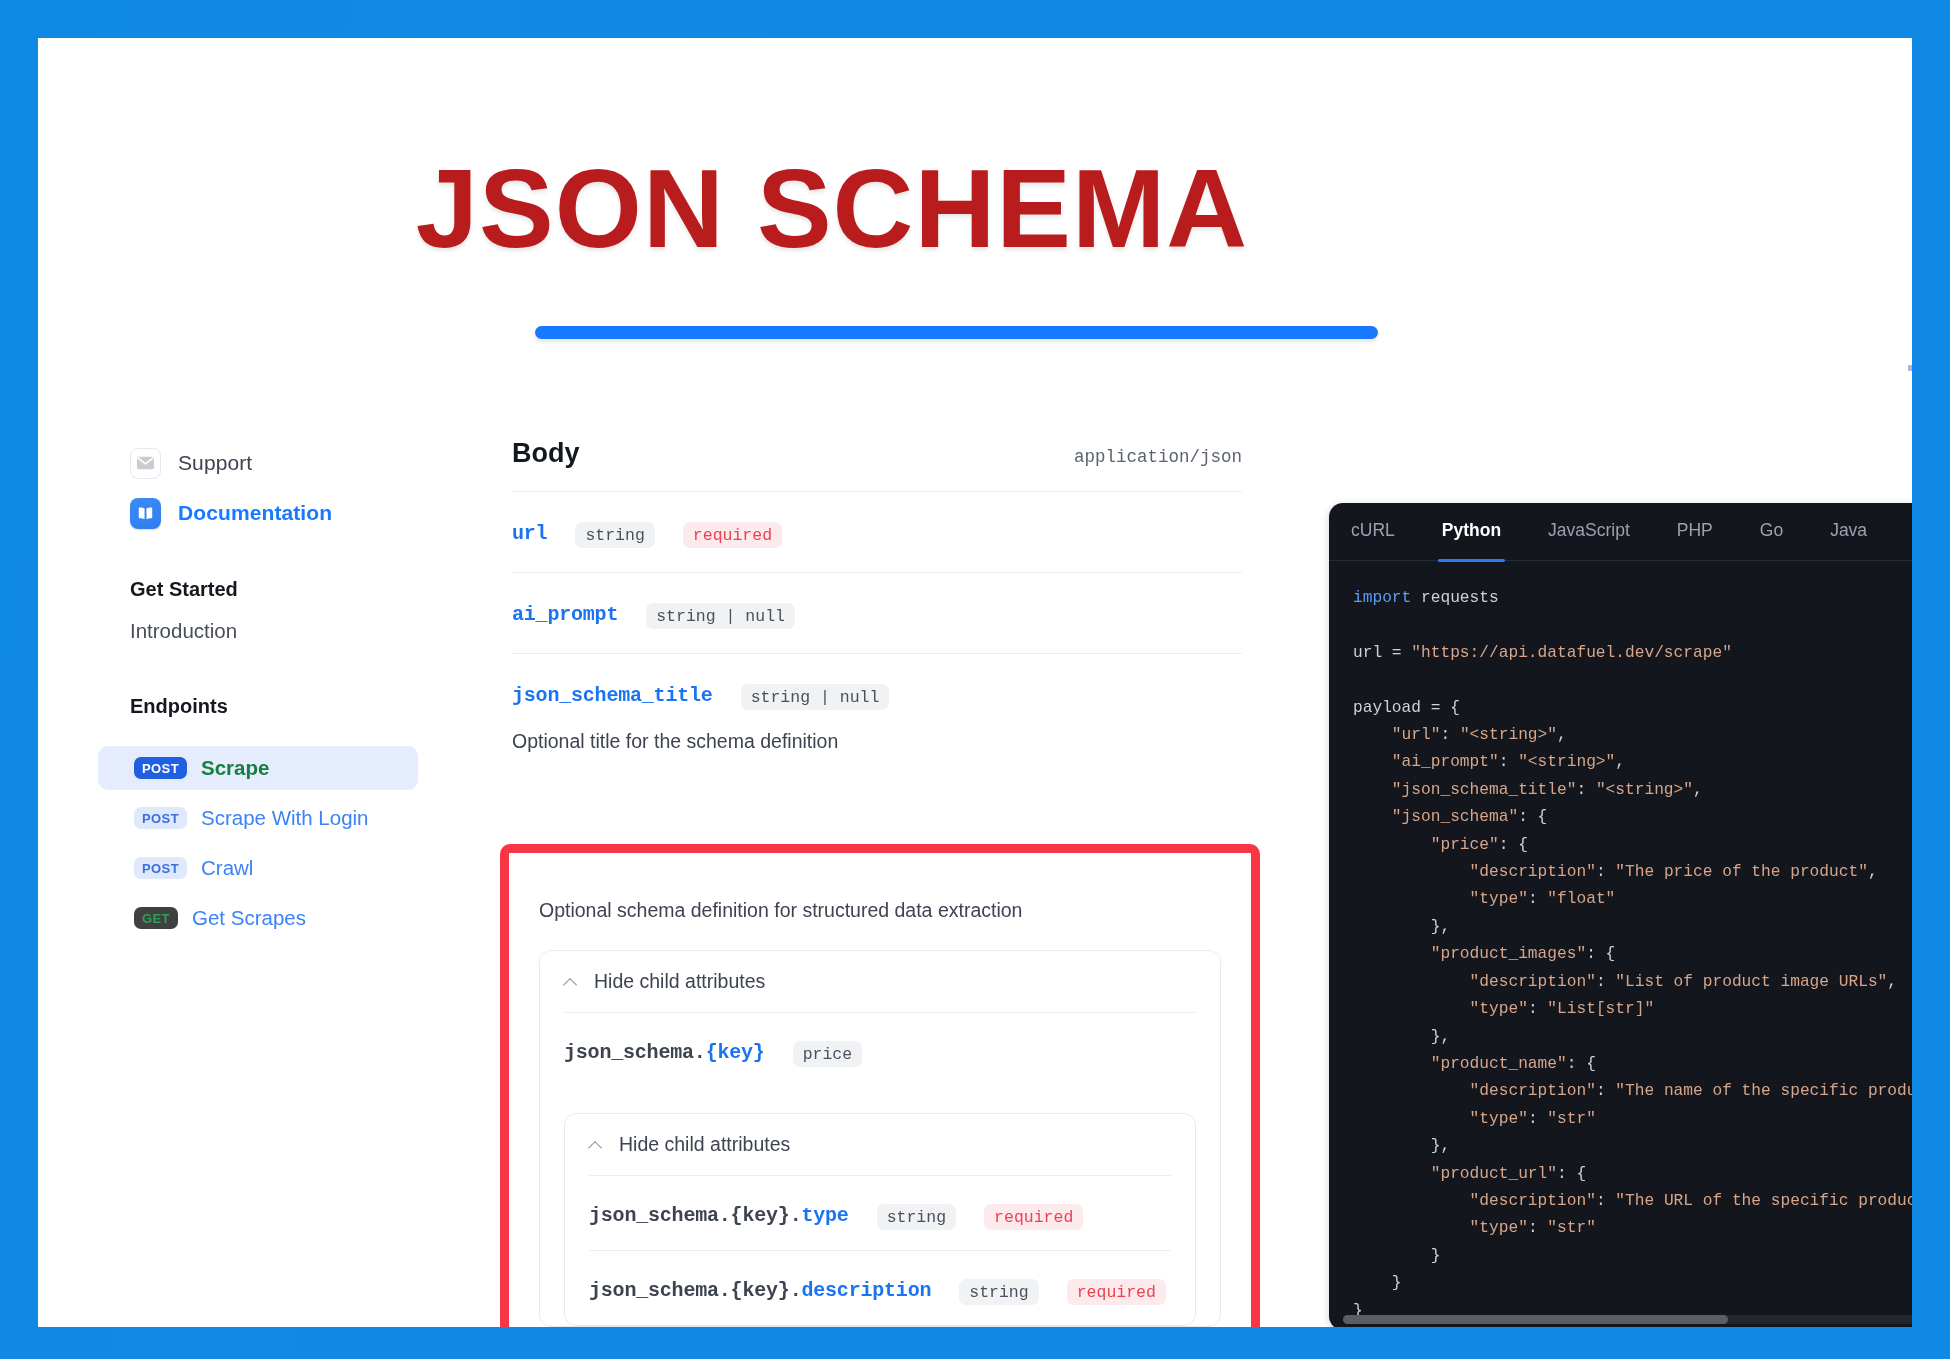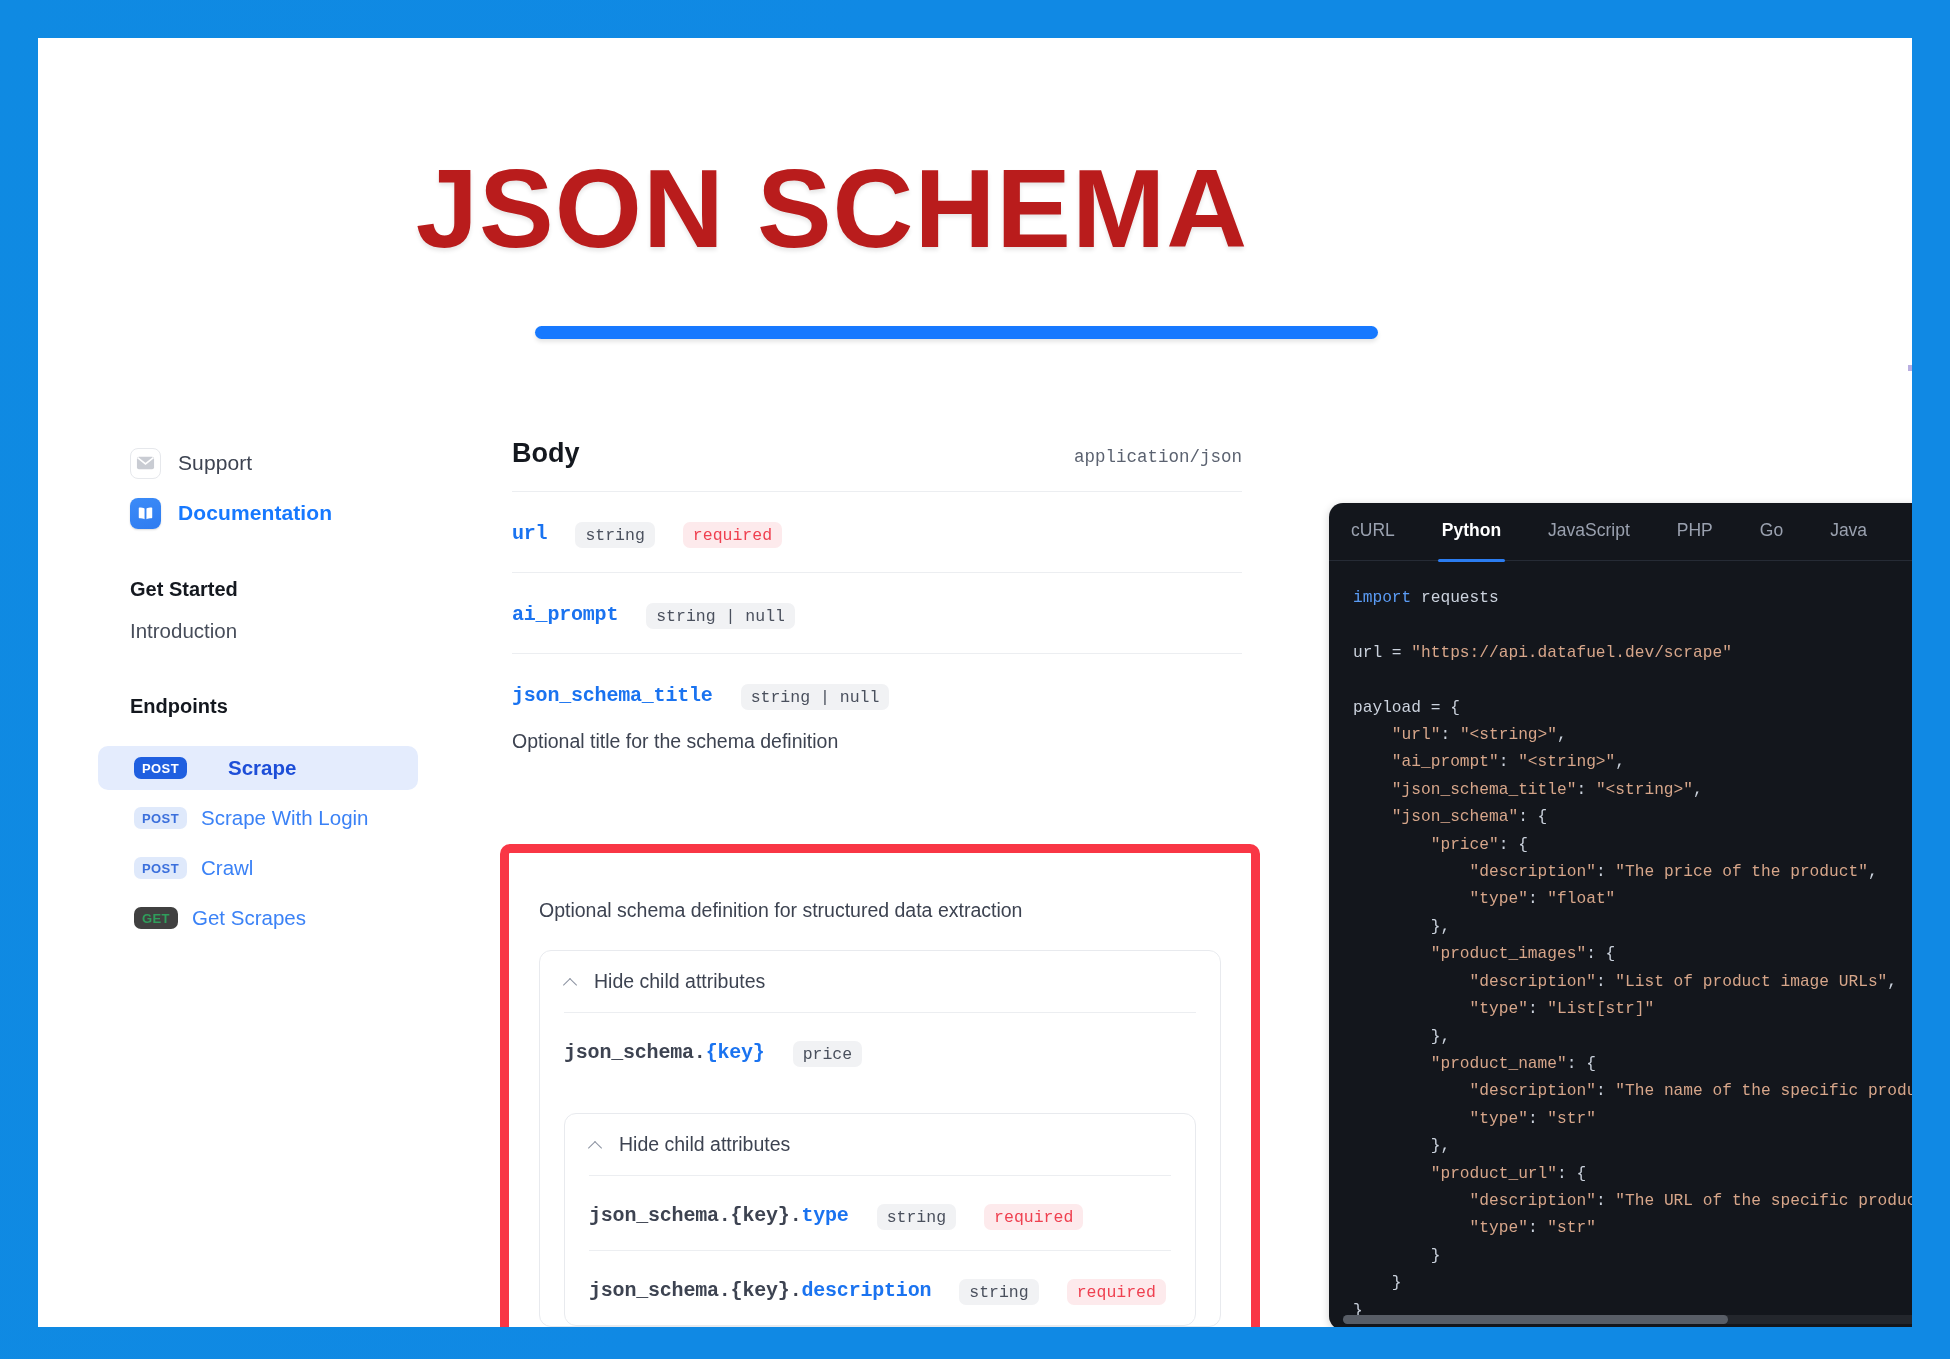--- a/index.html
+++ b/index.html
@@ -119,21 +119,21 @@
     letter-spacing: .4px;
     border-radius: 7px;
     padding: 4px 8px 3px 8px;
     min-width: 44px;
     text-align: center;
   }
   .method-badge.post-active { background: #1f5fe0; color: #ffffff; }
   .method-badge.post { background: #dfe9fb; color: #3b6fdc; }
   .method-badge.get { background: #404040; color: #2f9e5b; }
   .endpoint-label { font-size: 20.5px; color: #3b82f6; }
-  .endpoint-label.active { color: #1d4ed8; font-weight: bold; margin-left: 27px; }
+  .endpoint-label.active { color: #15803d; font-weight: bold; }
 
   
   .main {
     position: absolute;
     left: 474px; top: 400px;
     width: 730px;
   }
   .body-head {
     display: flex;
     align-items: baseline;

